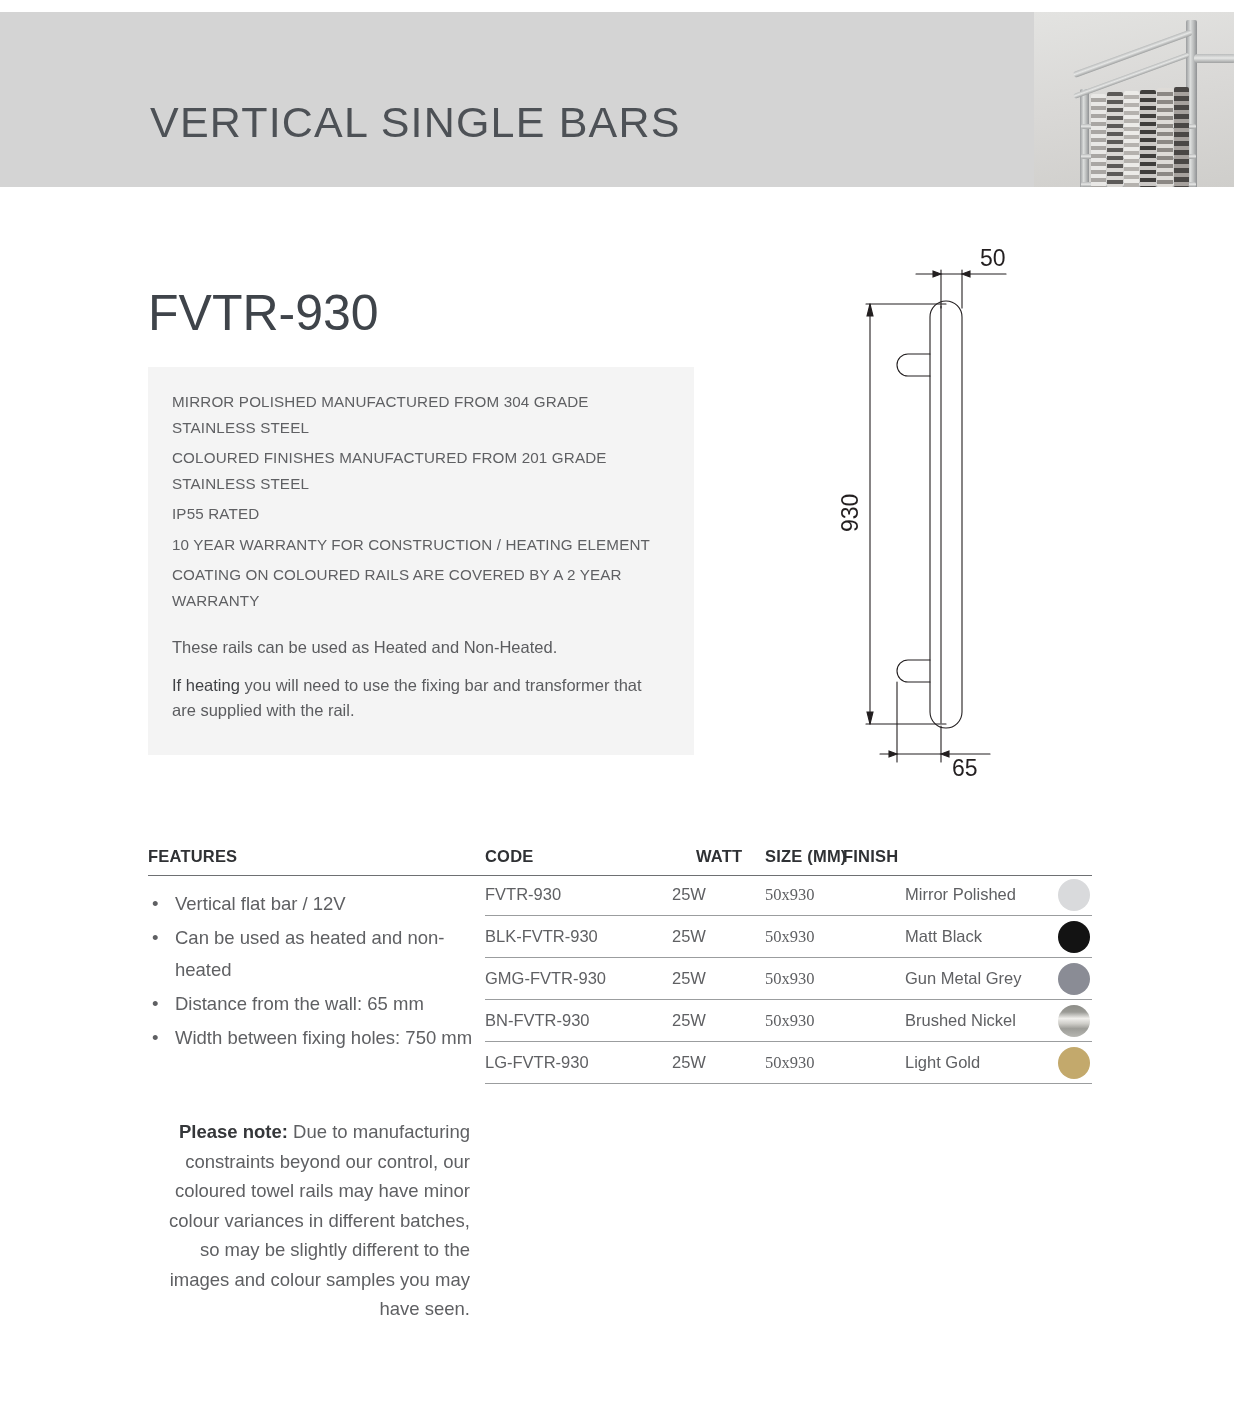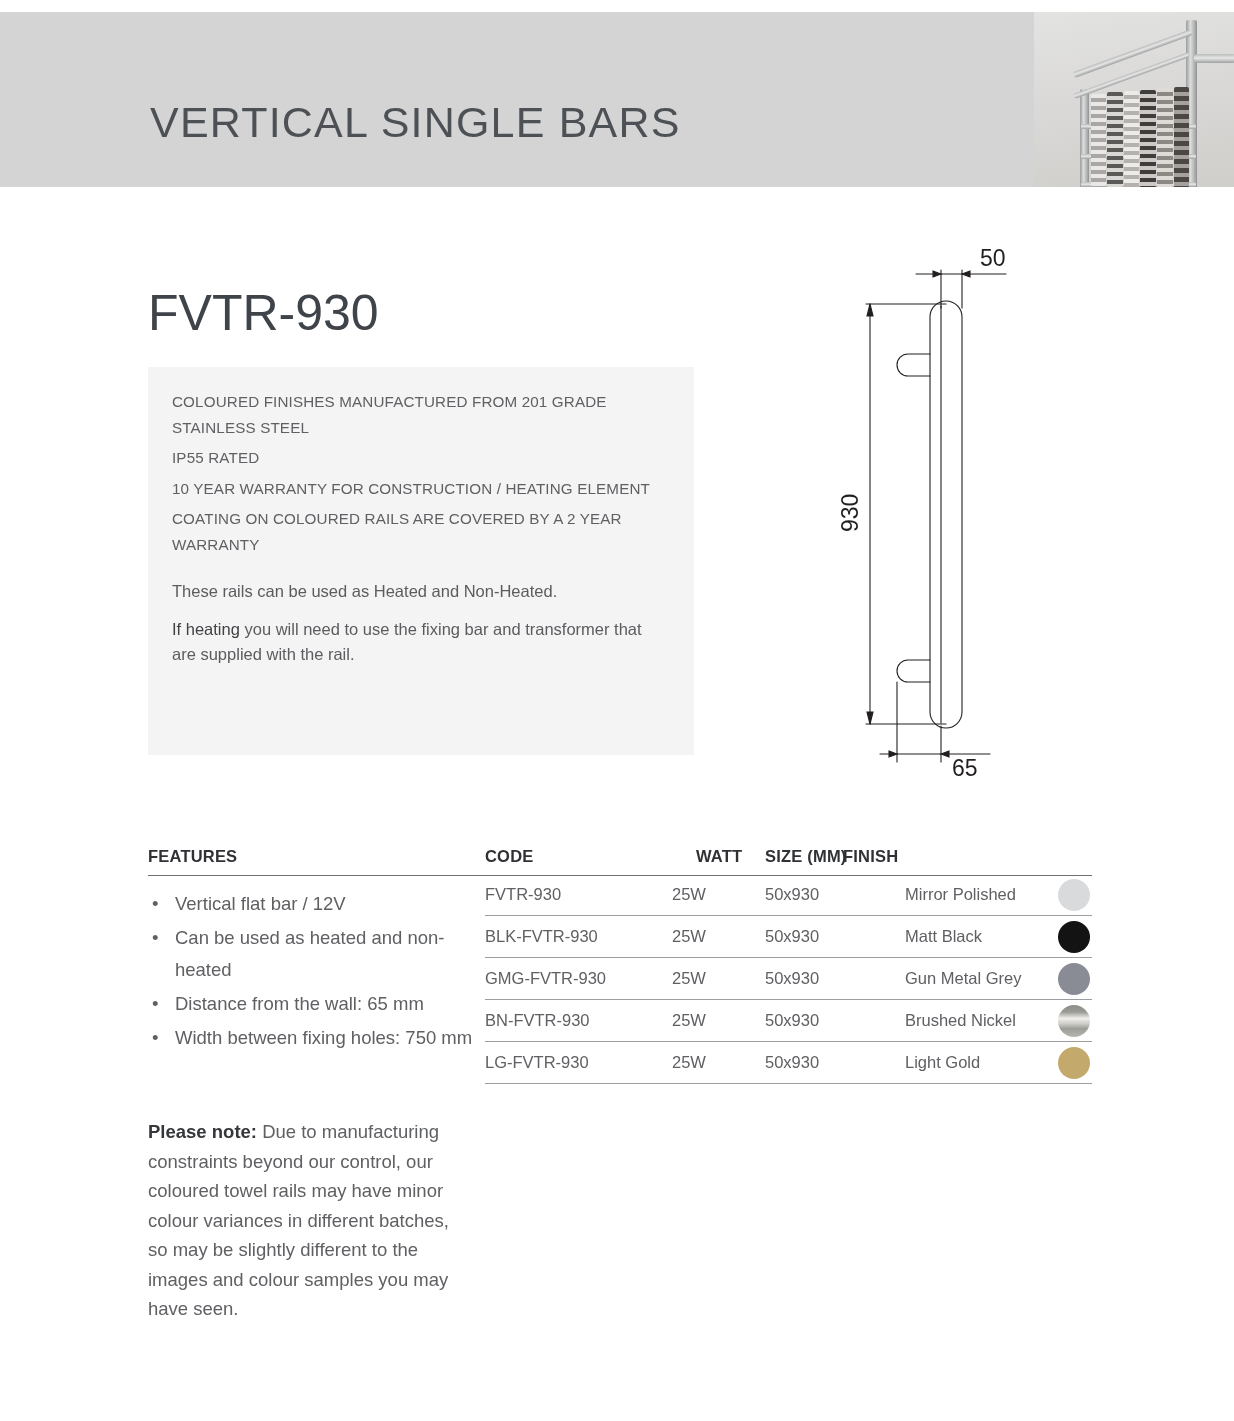--- a/index.html
+++ b/index.html
@@ -146,20 +146,21 @@
     color: #5f6063;
   }
   .please-note {
     position: absolute;
     left: 148px;
     top: 1105px;
     width: 322px;
     font-size: 18.5px;
     line-height: 29.5px;
     color: #5f6063;
+    text-align: right;
   }
   .please-note b { font-weight: 700; color: #35373a; }
 
   
   .data-table {
     position: absolute;
     left: 485px;
     top: 862px;
     width: 607px;
   }
@@ -170,21 +171,21 @@
   }
   .dcell {
     position: absolute;
     top: 11px;
     font-size: 16.5px;
     color: #5f6063;
     white-space: nowrap;
   }
   .c-code { left: 0px; }
   .c-watt { left: 187px; }
-  .c-size { left: 280px; }
+  .c-size { left: 280px; font-family: Liberation Serif, serif; }
   .c-finish { left: 420px; }
   .swatch {
     position: absolute;
     right: 2px;
     top: 5px;
     width: 32px;
     height: 32px;
     border-radius: 50%;
   }
 </style>
@@ -222,20 +223,21 @@
       <div class="towel" style="left:123px; top:76px; width:16px; height:102px;
         background:repeating-linear-gradient(180deg,#dedbd7 0 4px,#8c8884 4px 8px);"></div>
       <div class="towel" style="left:140px; top:75px; width:15px; height:103px;
         background:repeating-linear-gradient(180deg,#4a4745 0 5px,#a6a19d 5px 9px);"></div>
     </div>
   </div>
 
   <div class="product-title">FVTR-930</div>
 
   <div class="spec-box">
+    <div class="spec-line">MIRROR POLISHED MANUFACTURED FROM 304 GRADE STAINLESS STEEL</div>
     <div class="spec-line">COLOURED FINISHES MANUFACTURED FROM 201 GRADE STAINLESS STEEL</div>
     <div class="spec-line">IP55 RATED</div>
     <div class="spec-line">10 YEAR WARRANTY FOR CONSTRUCTION / HEATING ELEMENT</div>
     <div class="spec-line">COATING ON COLOURED RAILS ARE COVERED BY A 2 YEAR WARRANTY</div>
     <div class="spec-note">These rails can be used as Heated and Non-Heated.</div>
     <div class="spec-note second"><b>If heating</b><span> you will need to use the fixing bar and transformer that are supplied with the rail.</span></div>
   </div>
 
   <div class="drawing">
     <svg width="260" height="540" viewBox="0 0 260 540">

